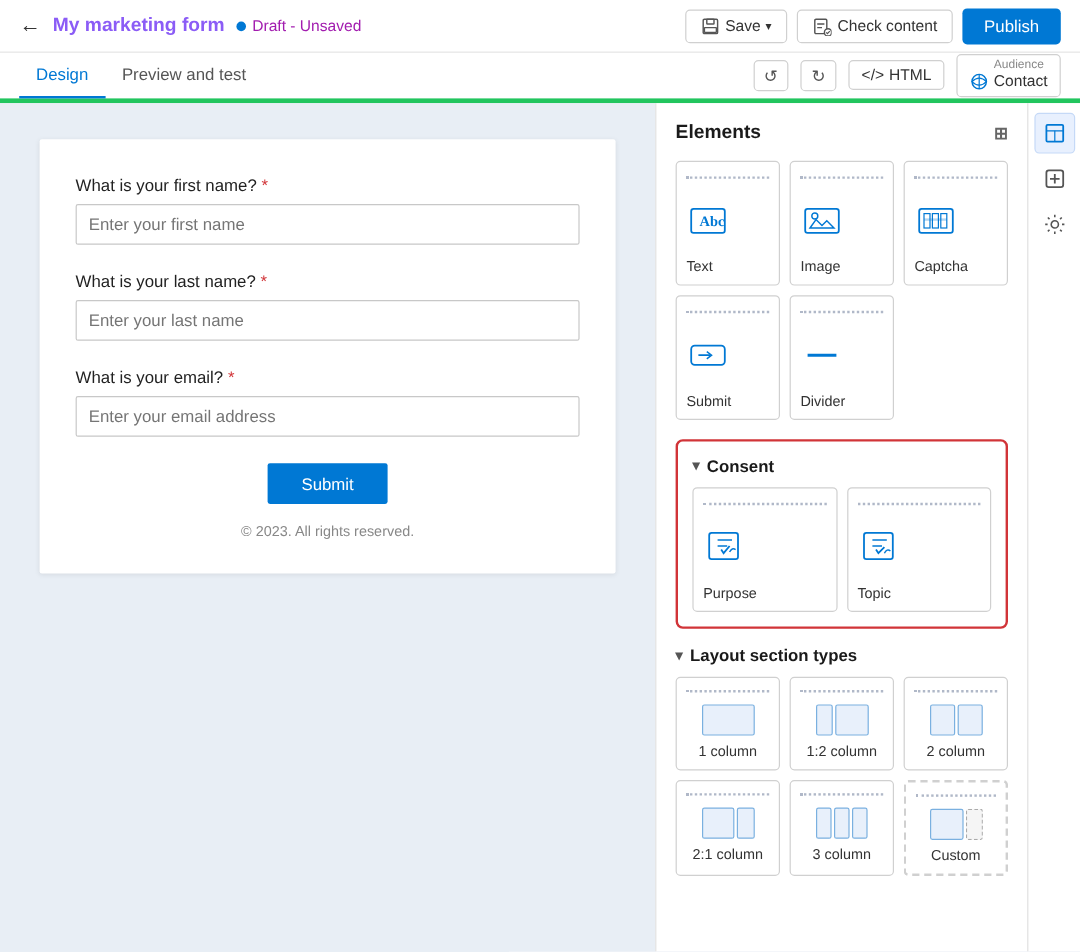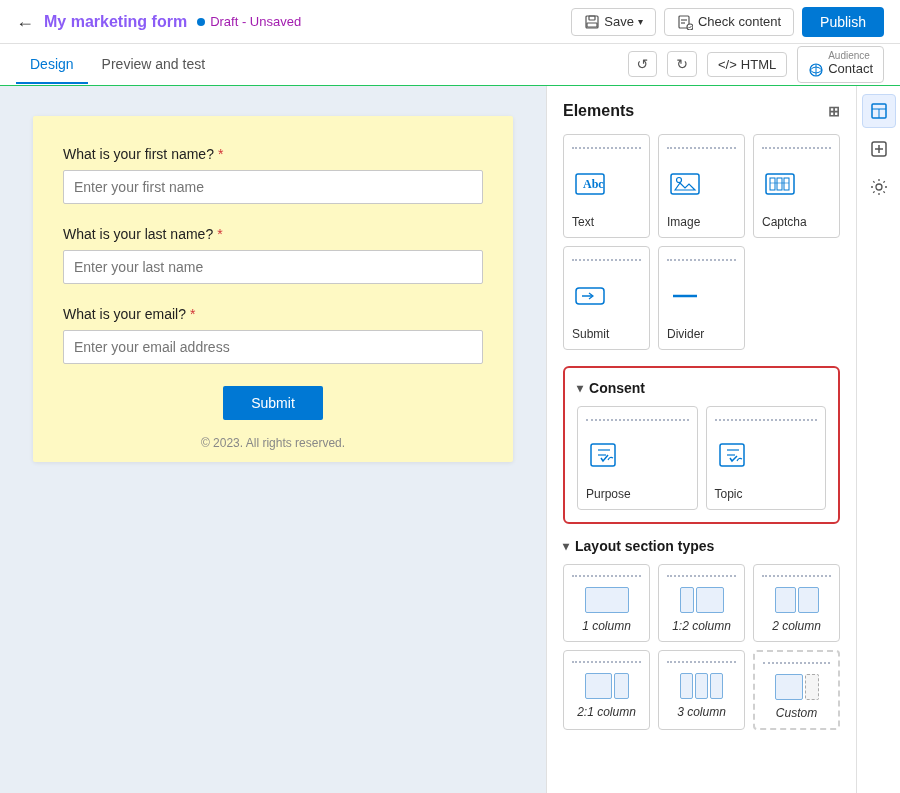--- a/index.html
+++ b/index.html
@@ -18,39 +18,39 @@
     .draft-dot { width: 8px; height: 8px; border-radius: 50%; background: #0078d4; }
     .header-right { display: flex; align-items: center; gap: 8px; }
     .save-btn { display: flex; align-items: center; gap: 4px; border: 1px solid #d0d0d0; background: #fff; padding: 5px 12px; border-radius: 4px; cursor: pointer; font-size: 13px; color: #333; }
     .save-btn .chevron { font-size: 10px; }
     .check-btn { display: flex; align-items: center; gap: 5px; border: 1px solid #d0d0d0; background: #fff; padding: 5px 12px; border-radius: 4px; cursor: pointer; font-size: 13px; color: #333; }
     .publish-btn { background: #0078d4; color: #fff; border: none; padding: 7px 18px; border-radius: 4px; cursor: pointer; font-size: 14px; font-weight: 500; }
 
     
     .subheader {
       display: flex; align-items: center; background: #fff;
-      padding: 0 16px; height: 42px; border-bottom: 1px solid #22c55e;
+      padding: 0 16px; height: 42px; border-bottom: 4px solid #22c55e;
       justify-content: space-between;
     }
     .tabs { display: flex; gap: 0; }
     .tab { padding: 10px 14px; font-size: 14px; color: #555; cursor: pointer; border-bottom: 2px solid transparent; }
     .tab.active { color: #0078d4; border-bottom: 2px solid #0078d4; font-weight: 500; }
     .subheader-right { display: flex; align-items: center; gap: 10px; }
     .icon-btn { background: none; border: 1px solid #d0d0d0; border-radius: 4px; padding: 4px 8px; cursor: pointer; font-size: 14px; color: #555; display: flex; align-items: center; }
     .html-btn { display: flex; align-items: center; gap: 4px; background: none; border: 1px solid #d0d0d0; padding: 4px 10px; border-radius: 4px; cursor: pointer; font-size: 13px; color: #333; }
     .audience-box { display: flex; align-items: flex-end; gap: 4px; border: 1px solid #d0d0d0; padding: 4px 10px; border-radius: 4px; font-size: 12px; color: #333; background: #fff; }
     .audience-label { font-size: 10px; color: #888; display: block; line-height: 1; }
     .audience-value { font-size: 13px; font-weight: 500; display: block; line-height: 1.3; }
 
     
     .main { display: flex; height: calc(793px - 86px); }
 
     
     .canvas { flex: 1; background: #e8eef5; padding: 30px; overflow-y: auto; display: flex; flex-direction: column; align-items: center; }
-    .form-card { background: #fef9c3; width: 100%; max-width: 480px; padding: 30px 30px 12px; border-radius: 2px; box-shadow: 0 1px 4px rgba(0,0,0,0.08); }
+    .form-card { background: #ffffff; width: 100%; max-width: 480px; padding: 30px 30px 28px; border-radius: 2px; box-shadow: 0 1px 4px rgba(0,0,0,0.08); }
     .form-group { margin-bottom: 22px; }
     .form-label { font-size: 14px; font-weight: 500; color: #222; margin-bottom: 8px; display: flex; align-items: center; gap: 4px; }
     .required { color: #d13438; font-size: 14px; }
     .form-input { width: 100%; border: 1px solid #c8c8c8; border-radius: 2px; padding: 8px 10px; font-size: 14px; color: #888; background: #fff; }
     .submit-btn { background: #0078d4; color: #fff; border: none; padding: 9px 28px; border-radius: 2px; font-size: 14px; cursor: pointer; display: block; margin: 0 auto 10px; }
     .footer-text { text-align: center; font-size: 12px; color: #888; margin-top: 16px; }
 
     
     .right-panel { display: flex; }
     .elements-panel { width: 310px; background: #fff; border-left: 1px solid #e0e0e0; padding: 16px; overflow-y: auto; }
@@ -68,21 +68,21 @@
     .section-header { display: flex; align-items: center; gap: 6px; font-size: 14px; font-weight: 600; color: #1a1a1a; margin-bottom: 10px; cursor: pointer; }
     .section-chevron { font-size: 12px; color: #555; }
 
     
     .consent-section { border: 2px solid #d13438; border-radius: 6px; padding: 12px; margin-bottom: 14px; }
     .consent-grid { display: grid; grid-template-columns: repeat(2, 1fr); gap: 8px; }
 
     
     .layout-section { margin-top: 4px; }
     .layout-grid { display: grid; grid-template-columns: repeat(3, 1fr); gap: 8px; }
-    .layout-item { border: 1px solid #d0d0d0; border-radius: 4px; padding: 10px 8px 8px; display: flex; flex-direction: column; align-items: center; gap: 6px; cursor: pointer; background: #fff; font-style: italic; }
+    .layout-item { border: 1px solid #d0d0d0; border-radius: 4px; padding: 10px 8px 8px; display: flex; flex-direction: column; align-items: center; gap: 6px; cursor: pointer; background: #fff; }
     .layout-item.custom { border: 2px dashed #d0d0d0; }
     .layout-label { font-size: 12px; color: #333; }
 
     
     .right-toolbar { width: 44px; background: #fff; border-left: 1px solid #e0e0e0; display: flex; flex-direction: column; align-items: center; padding-top: 8px; gap: 4px; }
     .toolbar-btn { width: 34px; height: 34px; display: flex; align-items: center; justify-content: center; border-radius: 4px; cursor: pointer; border: 1px solid transparent; }
     .toolbar-btn.active { background: #e8f0fe; border-color: #c5d9f7; }
 
     
     svg { display: block; }

